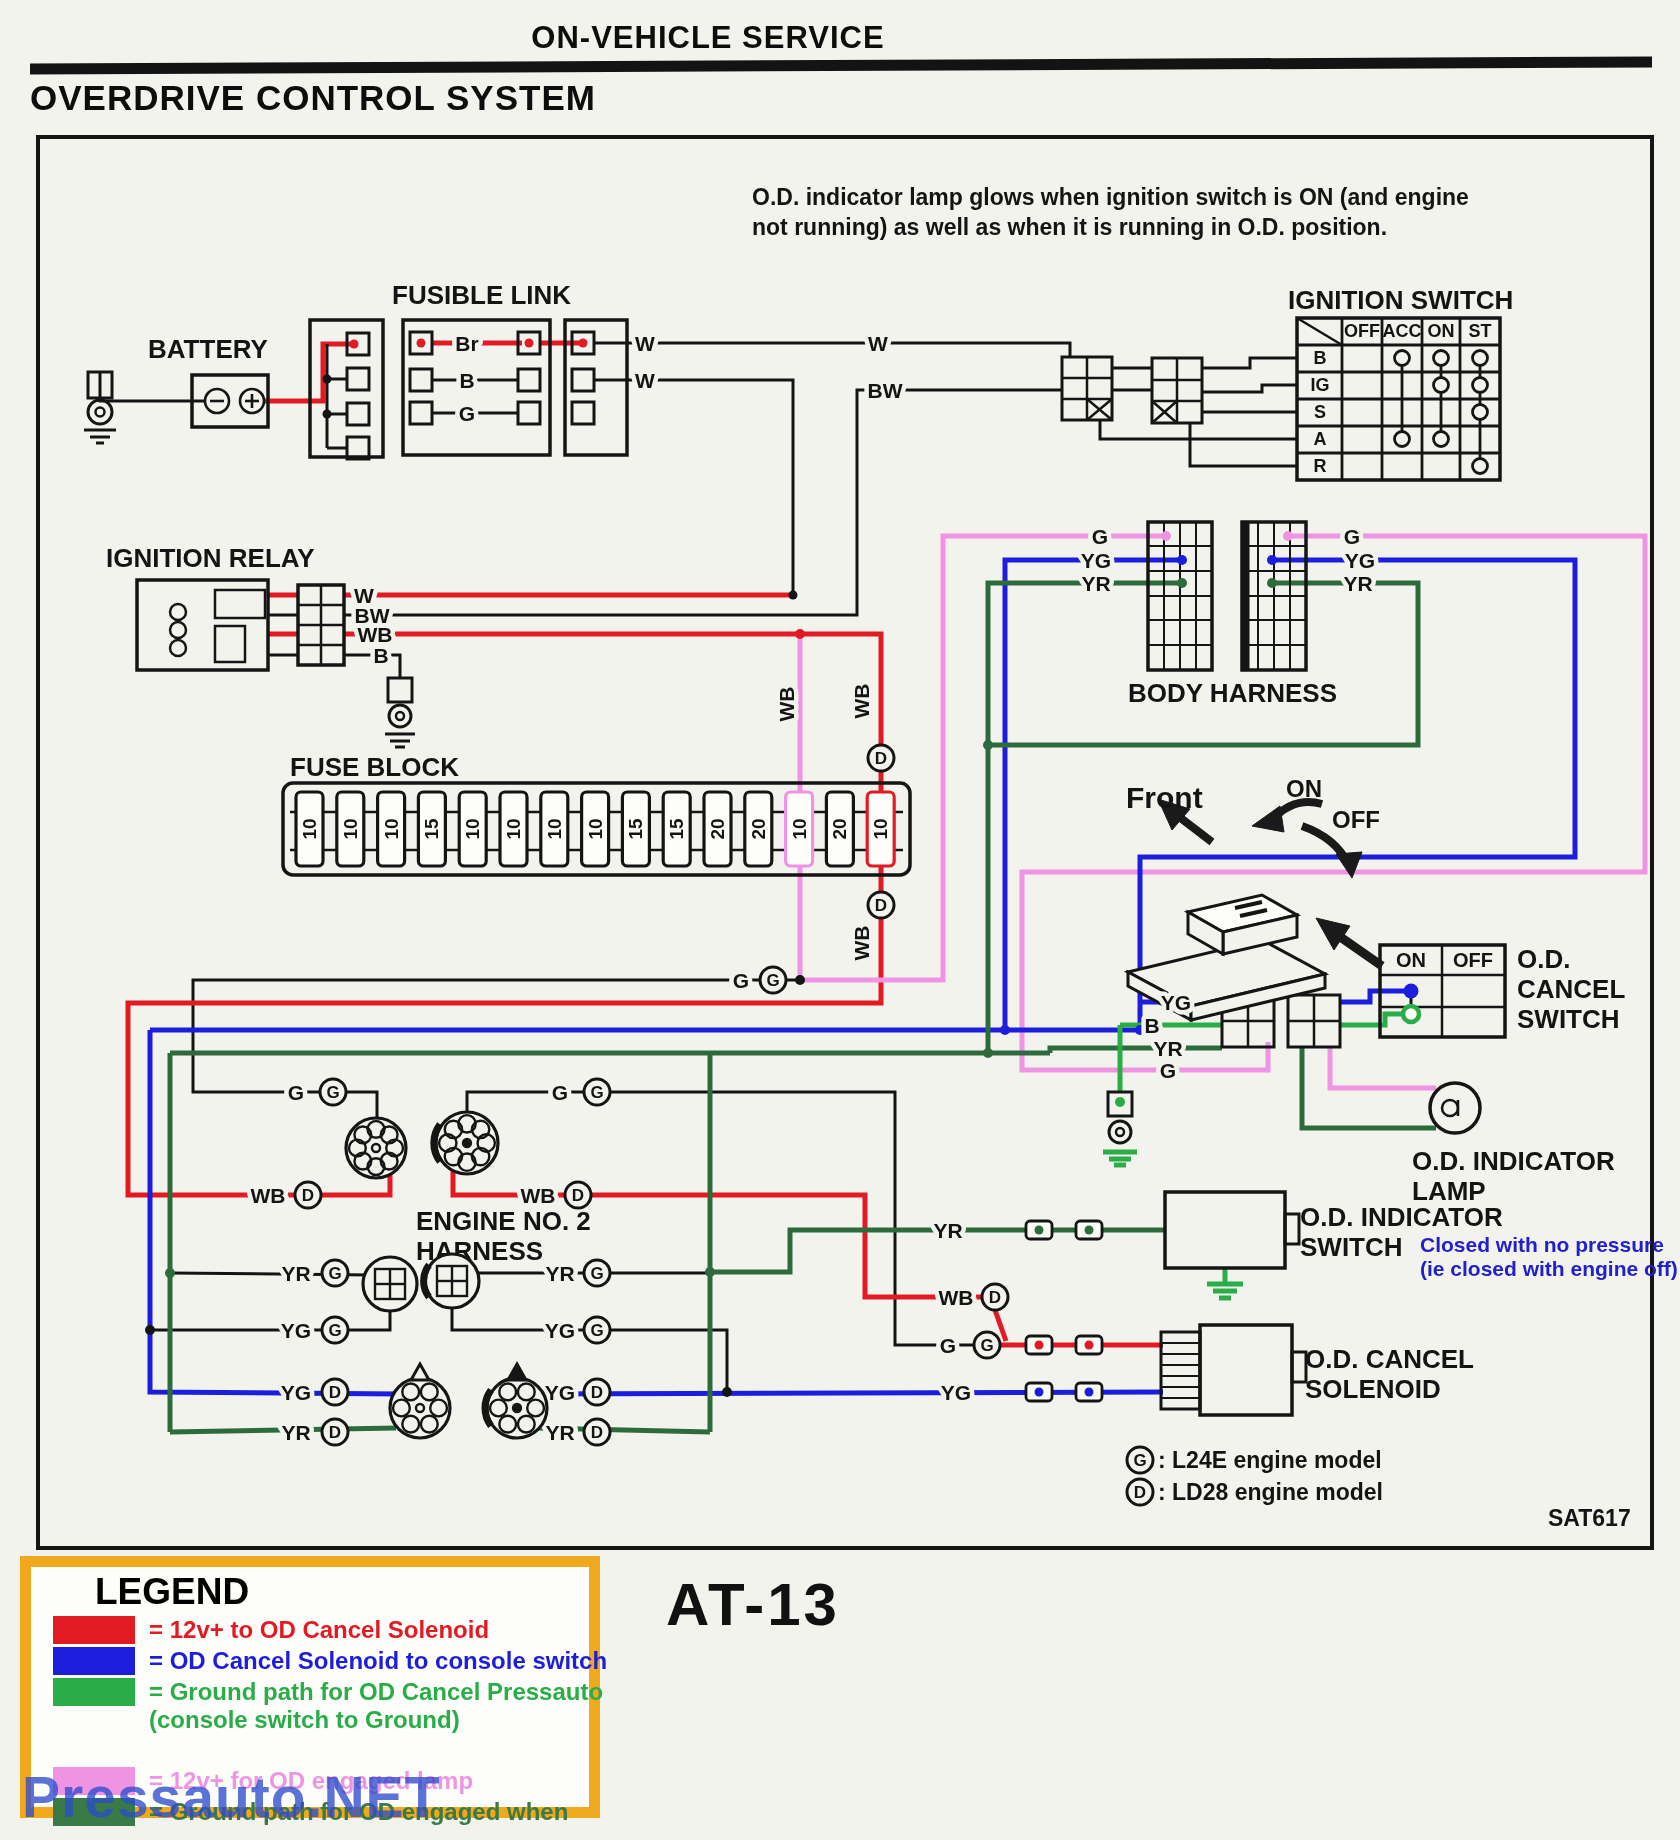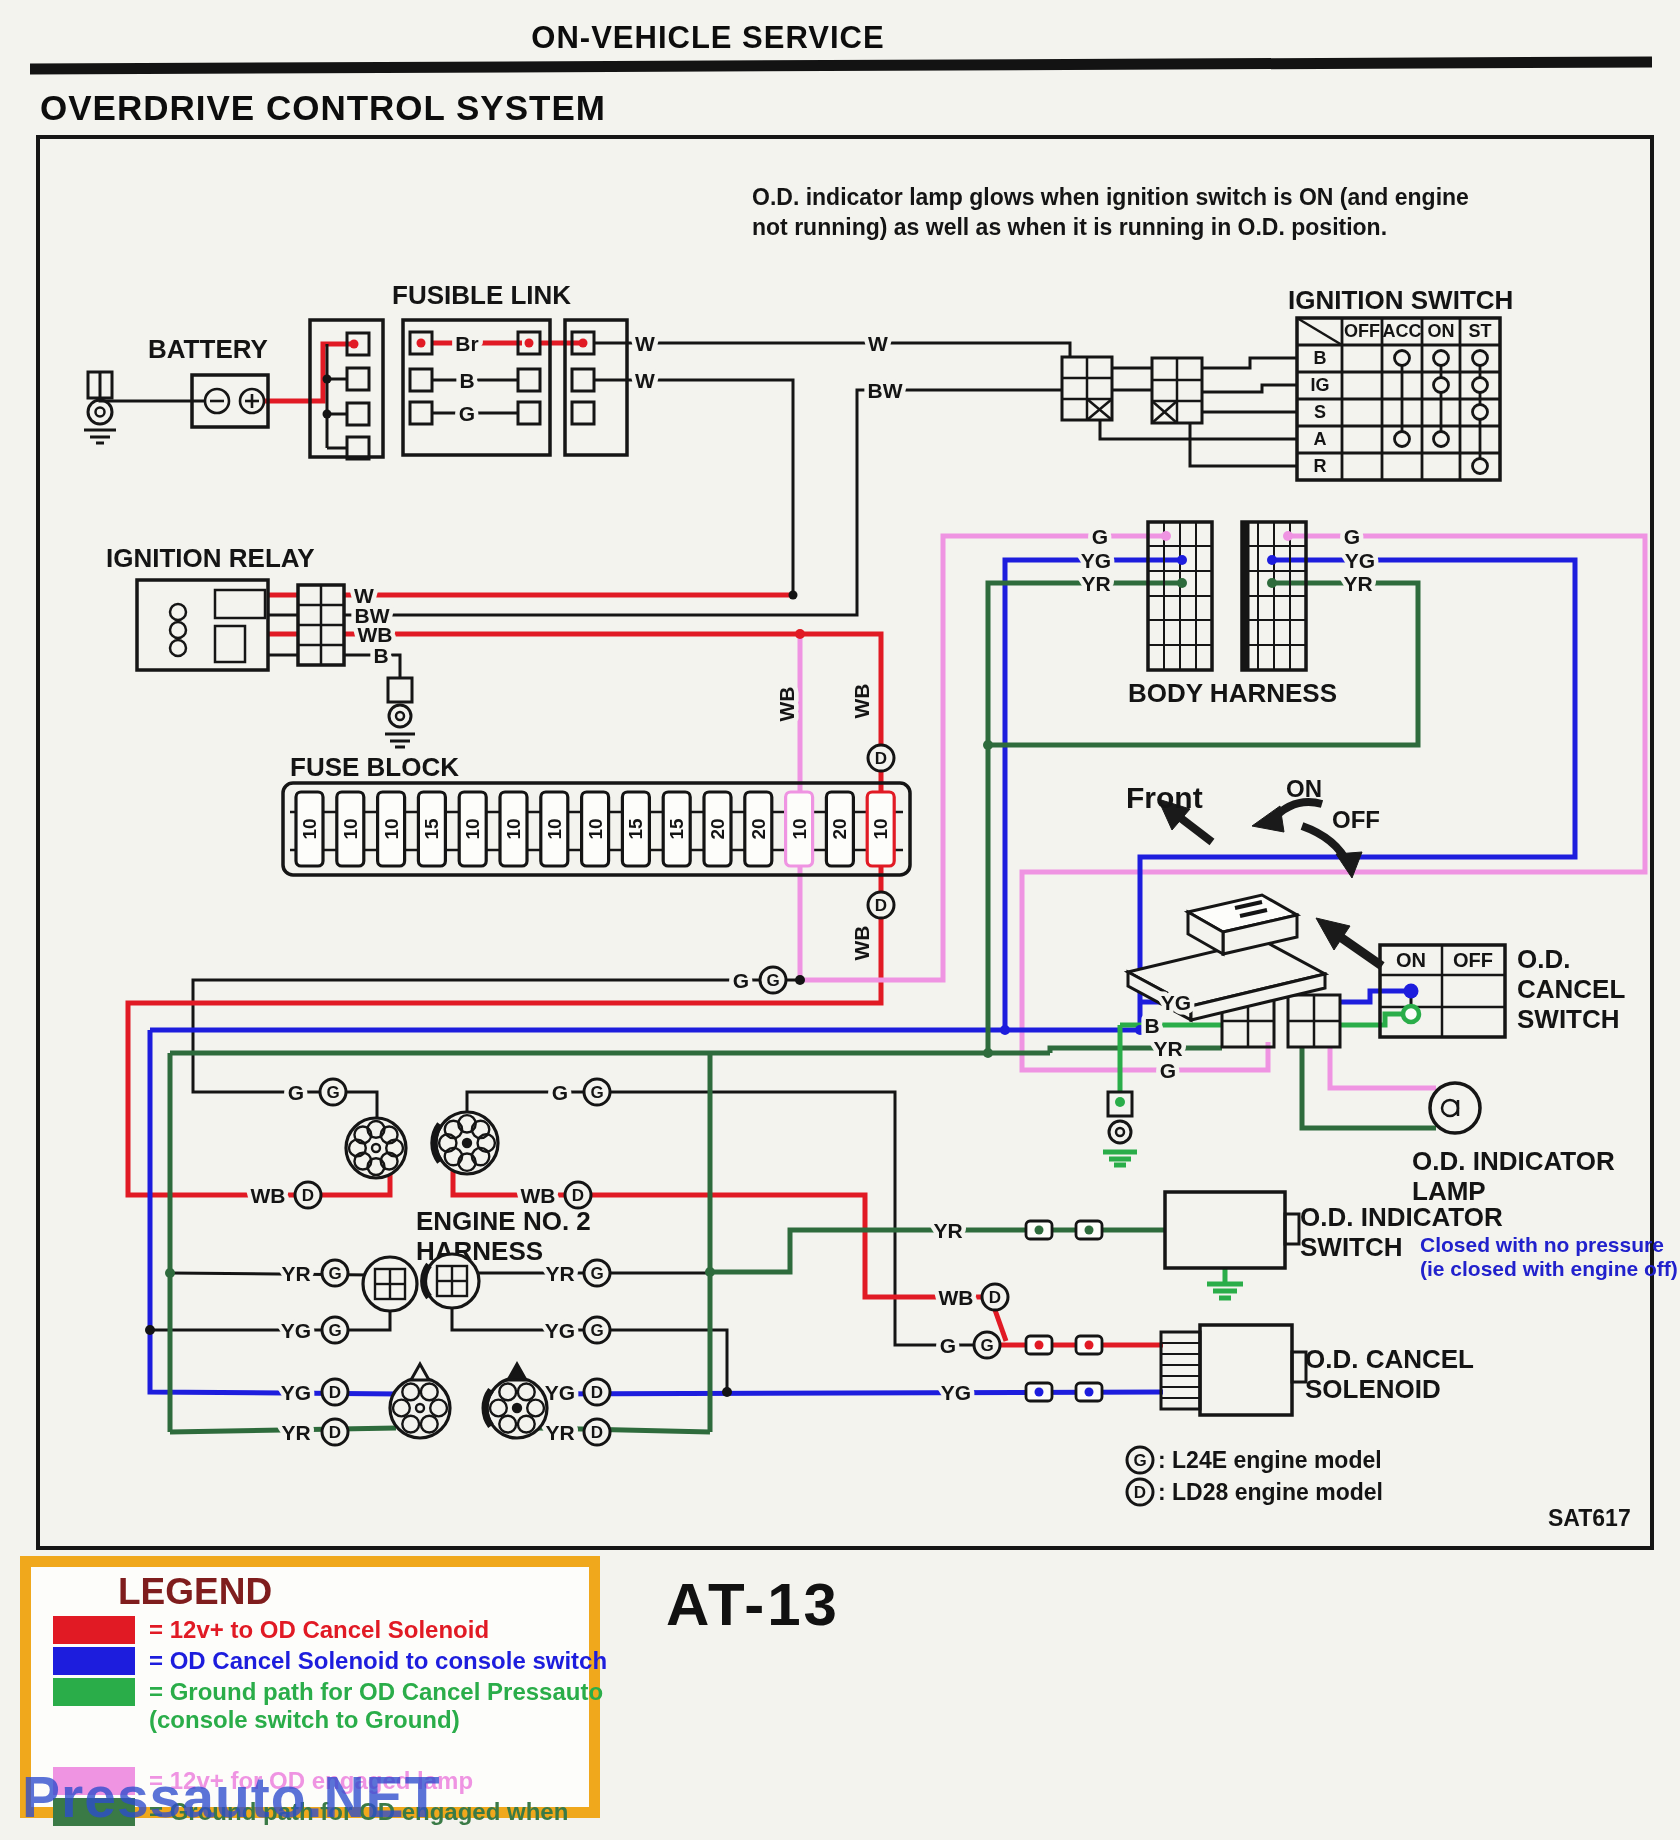--- a/index.html
+++ b/index.html
@@ -3,30 +3,30 @@
 <meta charset="utf-8">
 <style>
   html,body{margin:0;padding:0;background:#e7eaec;}
   .page{position:relative;width:1680px;height:1840px;background:#f3f3ee;
         font-family:"Liberation Sans",sans-serif;overflow:hidden;}
   .page *{box-sizing:border-box;}
   .hdr{position:absolute;top:20px;left:0;width:1416px;text-align:center;
        font-size:31px;font-weight:bold;color:#0d0d0d;letter-spacing:1px;}
   .rule{position:absolute;left:30px;top:60px;width:1622px;height:11px;background:#131313;
         transform:rotate(-0.25deg);}
-  .ttl{position:absolute;left:26px;top:74px;margin:14px;font-size:35px;font-weight:bold;
+  .ttl{position:absolute;left:26px;top:74px;margin:4px;font-size:35px;font-weight:bold;
        color:#0d0d0d;letter-spacing:1px;}
   svg.diagram{position:absolute;left:0;top:0;}
   svg text{font-family:"Liberation Sans",sans-serif;font-weight:bold;}
   .ko{paint-order:stroke;stroke:#f3f3ee;stroke-width:9px;stroke-linejoin:round;}
   .at{position:absolute;left:618px;top:1570px;width:270px;text-align:center;
       font-size:60px;font-weight:bold;color:#111;letter-spacing:3px;}
   .legend{position:absolute;left:20px;top:1556px;width:580px;height:262px;
           background:#fdfdfa;border:11px solid #f0a81c;padding-top:2px;}
-  .legend-title{font-size:37px;font-weight:bold;color:#7f1d1d;margin:2px 0 2px 87px;}
+  .legend-title{font-size:37px;font-weight:bold;color:#000000;margin:2px 0 2px 64px;}
   .lrow{display:flex;align-items:center;margin:3px 0 0 22px;text-align:center;}
   .sw{width:82px;height:28px;margin-right:14px;flex:0 0 auto;}
   .ltx{font-size:24px;font-weight:bold;white-space:nowrap;}
   .lcont{margin:0 0 0 118px;font-size:24px;font-weight:bold;}
   .lgap{height:30px;}
   .c-red{color:#e11a24;}  .b-red{background:#e11a24;}
   .c-blue{color:#1d1ddd;} .b-blue{background:#1d1ddd;}
   .c-grn{color:#2aad49;}  .b-grn{background:#2aad49;}
   .c-pnk{color:#ef94e2;}  .b-pnk{background:#ef94e2;}
   .c-dgr{color:#3a7a46;}  .b-dgr{background:#3a7a46;}

